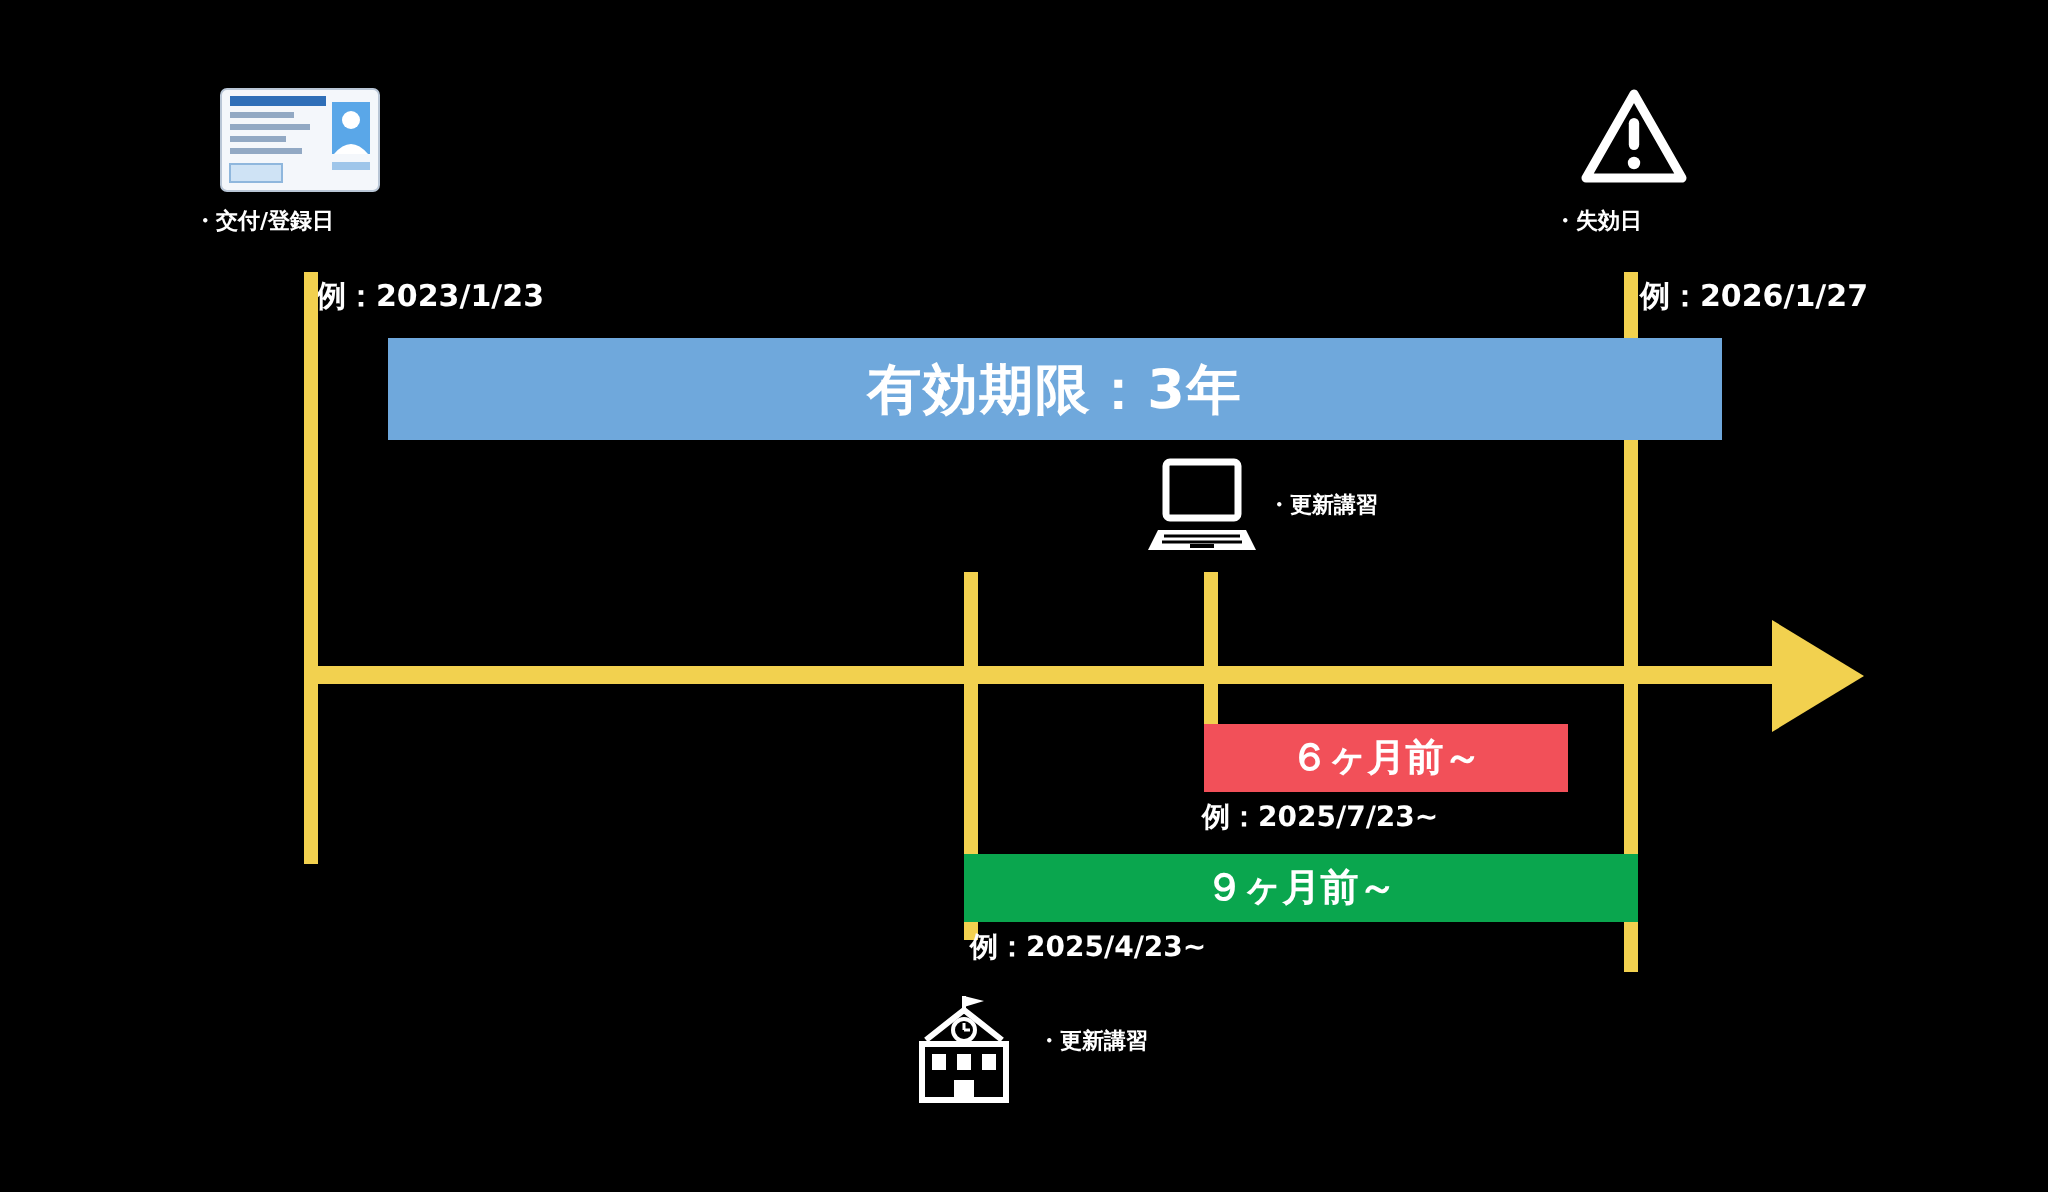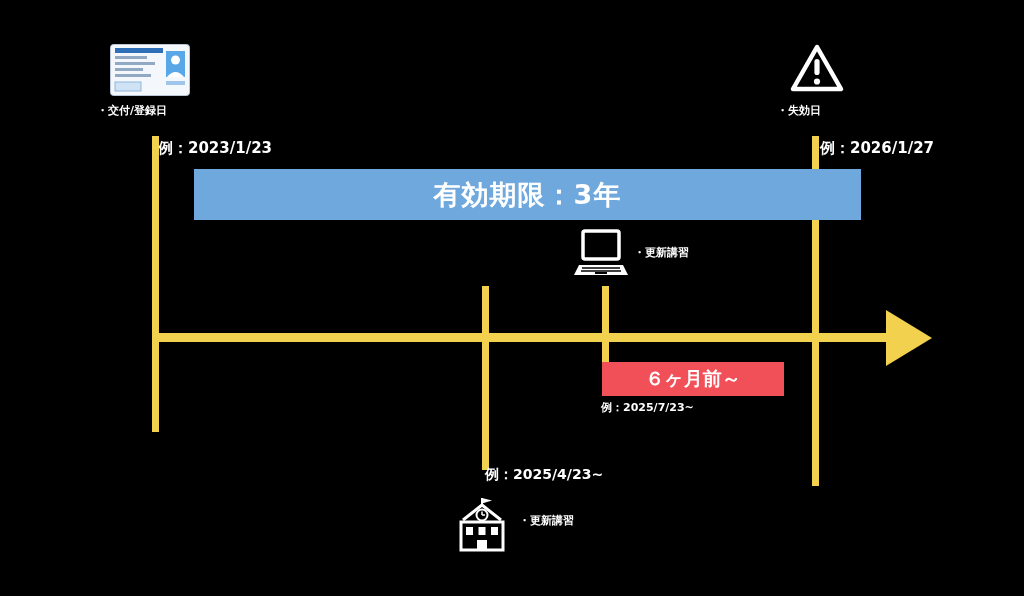--- a/index.html
+++ b/index.html
@@ -126,22 +126,25 @@
       <line x1="10" y1="41" x2="48" y2="41" stroke="#000000" stroke-width="1.4"></line>
       <line x1="9" y1="44" x2="49" y2="44" stroke="#000000" stroke-width="1.4"></line>
       <rect x="23" y="45" width="12" height="2" fill="#000000"></rect>
     </svg>
   </div>
   <div class="label" style="left:634px; top:246px;">・更新講習</div>
 
   <div class="bar six">
     <span>６ヶ月前～</span>
   </div>
-  <div class="example" style="left:601px; top:401px; font-size:11px;text-align:center;">例：2025/7/23~</div>
+  <div class="example" style="left:601px; top:401px; font-size:14px;text-align:center;">例：2025/7/23~</div>
 
+  <div class="bar nine">
+    <span>９ヶ月前～</span>
+  </div>
   <div class="example" style="left:485px; top:466px; font-size:14px;">例：2025/4/23~</div>
 
   <div class="icon" style="left:452px; top:496px; width:60px; height:58px;">
     <svg viewBox="0 0 60 58" xmlns="http://www.w3.org/2000/svg">
       <line x1="30" y1="2" x2="30" y2="11" stroke="#ffffff" stroke-width="2"></line>
       <path d="M30 2 L40 4.5 L30 7.5 Z" fill="#ffffff"></path>
       <path d="M11 24 L30 9 L49 24" fill="none" stroke="#ffffff" stroke-width="3" stroke-linejoin="round"></path>
       <circle cx="30" cy="19" r="5.5" fill="none" stroke="#ffffff" stroke-width="2"></circle>
       <line x1="30" y1="19" x2="30" y2="15.5" stroke="#ffffff" stroke-width="1.5"></line>
       <line x1="30" y1="19" x2="33" y2="19" stroke="#ffffff" stroke-width="1.5"></line>

